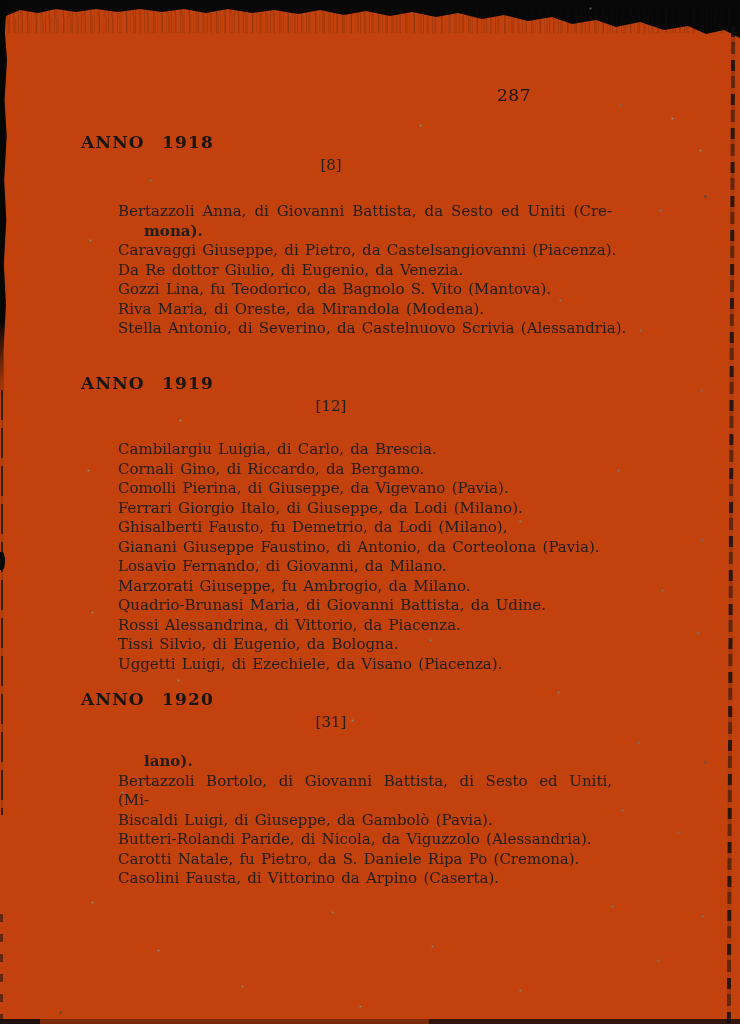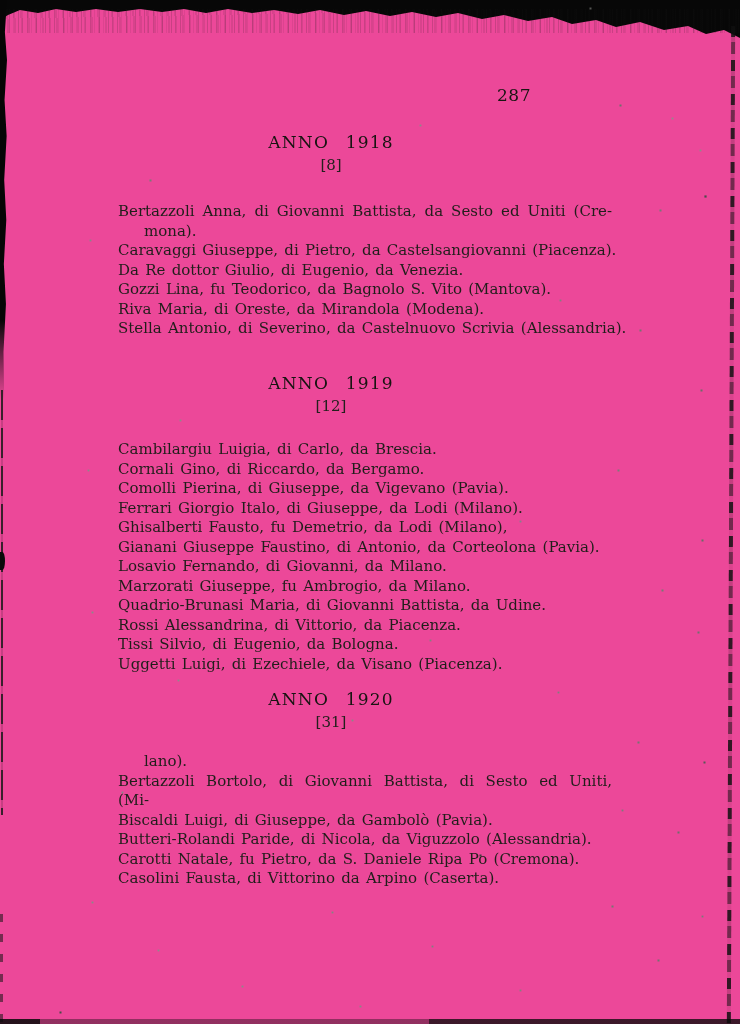--- a/index.html
+++ b/index.html
@@ -5,21 +5,21 @@
   html, body { margin: 0; padding: 0; }
   body {
     width: 740px; height: 1024px;
     background: #e8e8e6;
     font-family: "DejaVu Serif", "Liberation Serif", serif;
     overflow: hidden;
   }
   .scan-page {
     position: relative;
     width: 740px; height: 1024px;
-    background: #ec4899;
+    background: #c2410c;
     color: #211f1c;
     overflow: hidden;
   }
 
   
   .edge-top {
     position: absolute; left: 0; top: 0; width: 740px; height: 38px;
     background: #070707;
     clip-path: polygon(0 0, 740px 0, 740px 38px, 724px 30px, 706px 34px, 688px 26px,
       664px 30px, 640px 22px, 616px 27px, 596px 20px, 572px 24px, 552px 17px,
@@ -88,34 +88,34 @@
   
   .page-number {
     position: absolute; left: 497px; top: 85px;
     font-size: 17px; letter-spacing: .5px; color: #181512;
   }
   .section { position: absolute; left: 118px; width: 500px; }
   .sec-1918 { top: 131px; }
   .sec-1919 { top: 372px; }
   .sec-1920 { top: 688px; }
   .sec-head {
-    text-align: center; transform: translateX(-37px);
-    font-size: 17px; line-height: 22px; font-weight: 400;
+    transform: translateX(-37px);
+    font-size: 17px; line-height: 22px; font-weight: 700;
     letter-spacing: 1.2px; word-spacing: 10px; color: #171411;
   }
   .sec-count {
     text-align: center; transform: translateX(-37px);
     font-size: 15px; line-height: 19px; margin-top: 3px; color: #23201d;
   }
   .entries { font-size: 15px; color: #211e1b; word-spacing: 1.5px; }
   .sec-1918 .entries { margin-top: 27px; }
   .sec-1919 .entries { margin-top: 24px; }
   .sec-1920 .entries { margin-top: 20px; }
   .entry { line-height: 19.5px; white-space: nowrap; }
-  .entry.cont { padding-left: 26px; }
+  .entry.cont { padding-left: 26px; font-weight: bold; }
   .entry.just {
     white-space: normal; width: 494px;
     text-align: justify; text-align-last: justify; word-spacing: 3px;
   }
 </style>
 </head>
 <body>
 
 <div class="scan-page">
 

